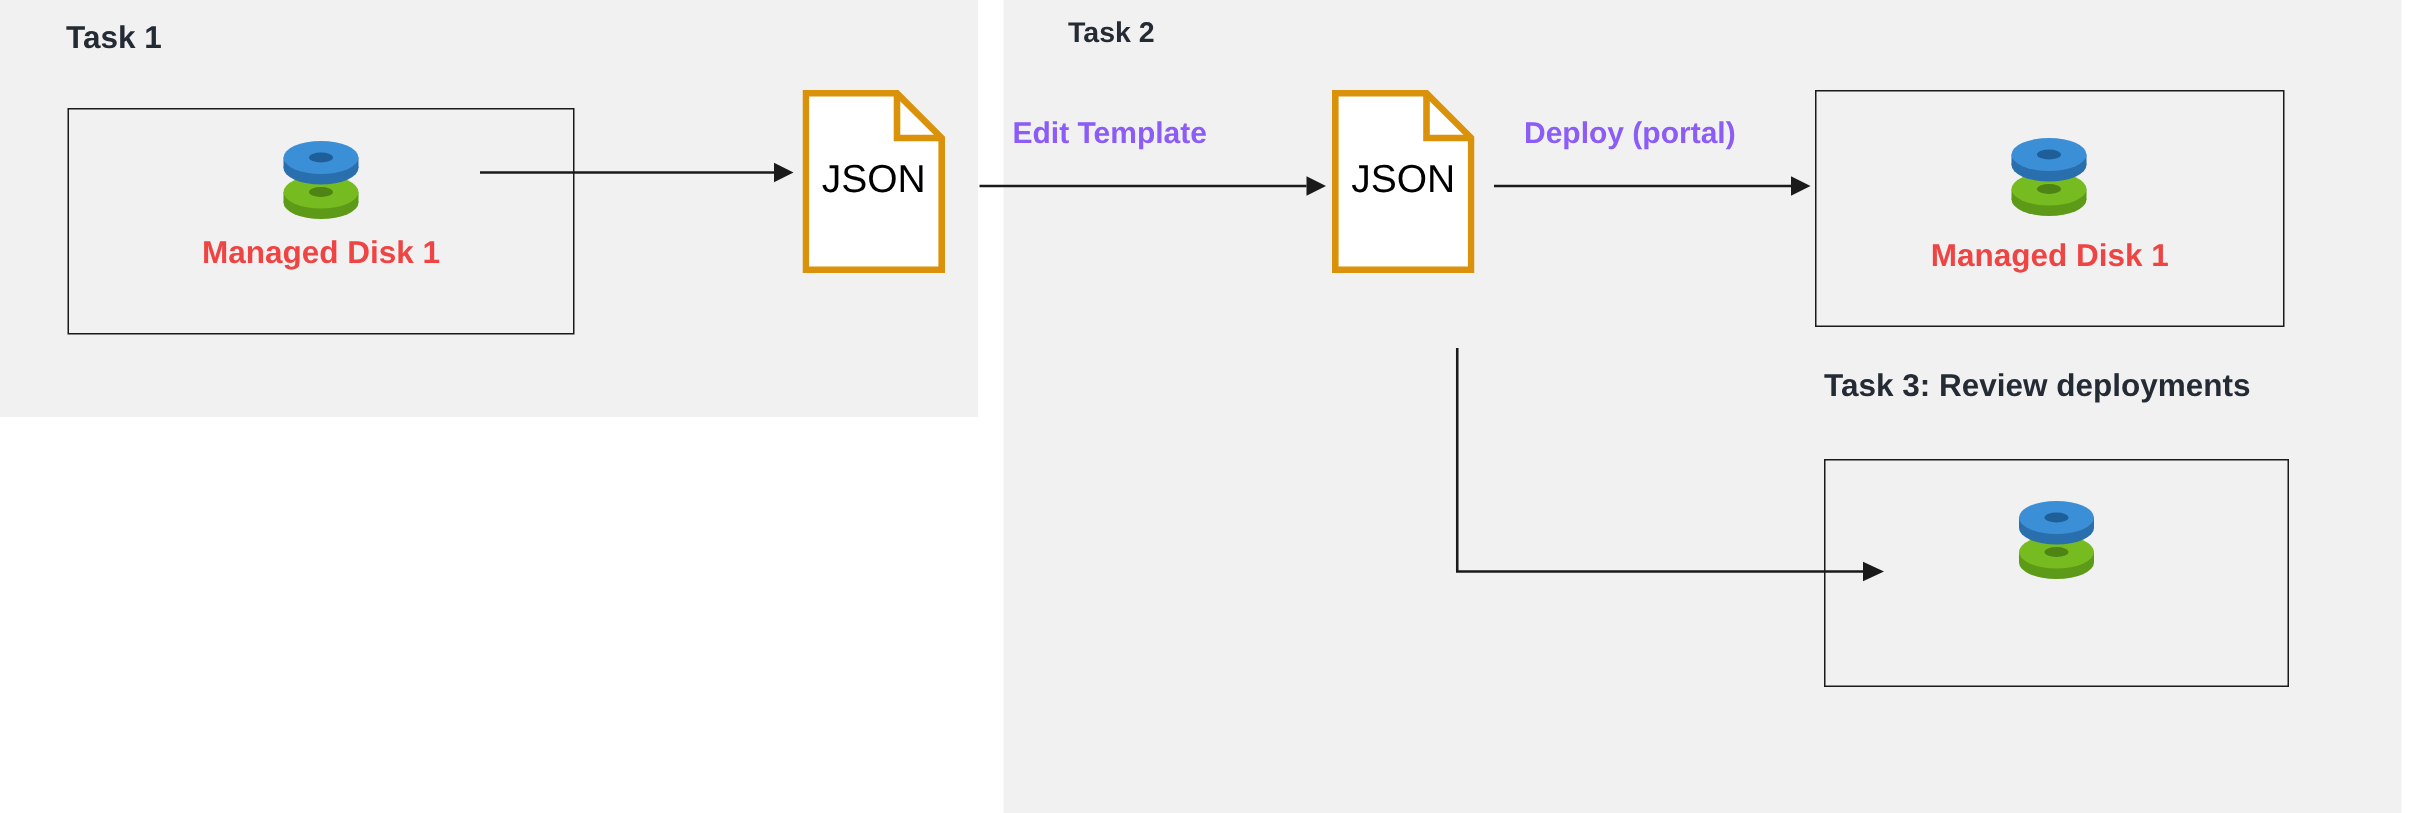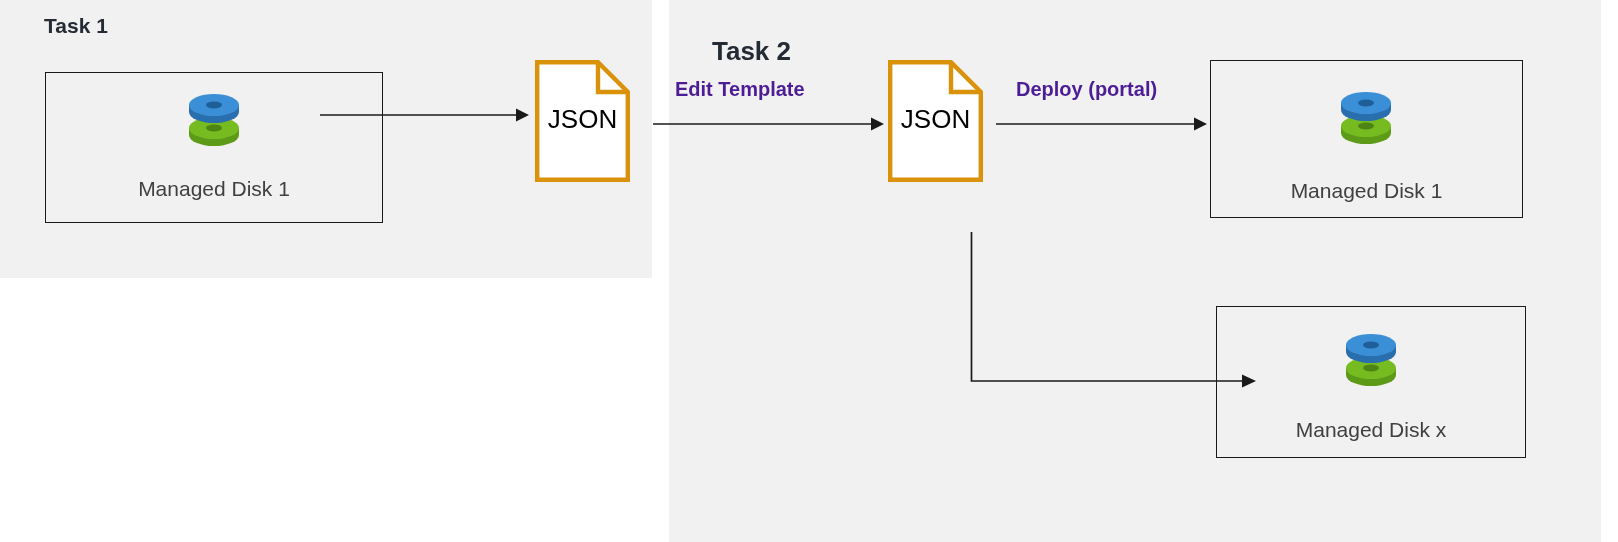--- a/index.html
+++ b/index.html
@@ -33,24 +33,23 @@
 
   .sect-label {
     position: absolute;
     color: #252b35;
     font-weight: bold;
     white-space: nowrap;
   }
 
   .blk-label {
     position: absolute;
-    color: #404040;
-    font-weight: normal;
+    color: #ef4444;
+    font-weight: bold;
     white-space: nowrap;
-    margin-top: 20px;
   }
 
   
   .disk-icon {
     position: absolute;
     width: 62px;
     height: 58px;
   }
   .disk-icon svg { display: block; width: 100%; height: 100%; }
 
@@ -63,42 +62,42 @@
     font-weight: normal;
     white-space: nowrap;
   }
 
   
   .conn { position: absolute; overflow: visible; }
   .conn svg { display: block; overflow: visible; }
 
   .arrow-label {
     position: absolute;
-    color: #4c1d95;
+    color: #8b5cf6;
     font-weight: bold;
     white-space: nowrap;
   }
 
   .note-line {
     position: absolute;
     color: #0d0d0d;
     font-weight: bold;
     white-space: nowrap;
   }
 </style>
 </head>
 <body>
 
 <div id="stage">
 
   <div class="panel" id="panel-task1"></div>
   <div class="panel" id="panel-task2"></div>
 
   <div class="sect-label" style="left:44px; top:14px; font-size:21px;">Task 1</div>
-  <div class="sect-label" style="left:712px; top:36px; font-size:26px;">Task 2</div>
+  <div class="sect-label" style="left:712px; top:12px; font-size:19px;">Task 2</div>
 
   <div class="box" style="left:45px; top:72px; width:338px; height:151px;"></div>
 
   <div class="disk-icon" style="left:183px; top:90px;">
     <svg viewBox="0 0 62 58" xmlns="http://www.w3.org/2000/svg">
 
       <ellipse cx="31" cy="45" rx="25" ry="11" fill="#5d9a18"></ellipse>
       <rect x="6" y="38" width="50" height="7" fill="#5d9a18"></rect>
       <ellipse cx="31" cy="38" rx="25" ry="11" fill="#76bc21"></ellipse>
       <ellipse cx="31" cy="38" rx="8" ry="3.4" fill="#4e8414"></ellipse>
@@ -161,20 +160,21 @@
       <ellipse cx="31" cy="38" rx="8" ry="3.4" fill="#4e8414"></ellipse>
       <ellipse cx="31" cy="22" rx="25" ry="11" fill="#2a6fad"></ellipse>
       <rect x="6" y="15" width="50" height="7" fill="#2a6fad"></rect>
       <ellipse cx="31" cy="15" rx="25" ry="11" fill="#3b8fd6"></ellipse>
       <ellipse cx="31" cy="15" rx="8" ry="3.4" fill="#1f5f99"></ellipse>
     </svg>
   </div>
 
   <div class="blk-label" style="left:1210px; top:159px; width:313px; text-align:center; font-size:21px;">Managed Disk 1</div>
 
+  <div class="sect-label" style="left:1216px; top:246px; font-size:21px;">Task 3: Review deployments</div>
 
   <div class="conn" style="left:964px; top:232px;">
     <svg width="300" height="165" viewBox="0 0 300 165" xmlns="http://www.w3.org/2000/svg">
       <polyline points="7.5,0 7.5,149 278,149" fill="none" stroke="#1a1a1a" stroke-width="1.7"></polyline>
       <polygon points="278,142.5 292,149 278,155.5" fill="#1a1a1a"></polygon>
     </svg>
   </div>
 
 
   <div class="box" style="left:1216px; top:306px; width:310px; height:152px;"></div>
@@ -185,15 +185,14 @@
       <rect x="6" y="38" width="50" height="7" fill="#5d9a18"></rect>
       <ellipse cx="31" cy="38" rx="25" ry="11" fill="#76bc21"></ellipse>
       <ellipse cx="31" cy="38" rx="8" ry="3.4" fill="#4e8414"></ellipse>
       <ellipse cx="31" cy="22" rx="25" ry="11" fill="#2a6fad"></ellipse>
       <rect x="6" y="15" width="50" height="7" fill="#2a6fad"></rect>
       <ellipse cx="31" cy="15" rx="25" ry="11" fill="#3b8fd6"></ellipse>
       <ellipse cx="31" cy="15" rx="8" ry="3.4" fill="#1f5f99"></ellipse>
     </svg>
   </div>
 
-  <div class="blk-label" style="left:1216px; top:398px; width:310px; text-align:center; font-size:21px;">Managed Disk x</div>
 
 </div>
 
 </body></html>

